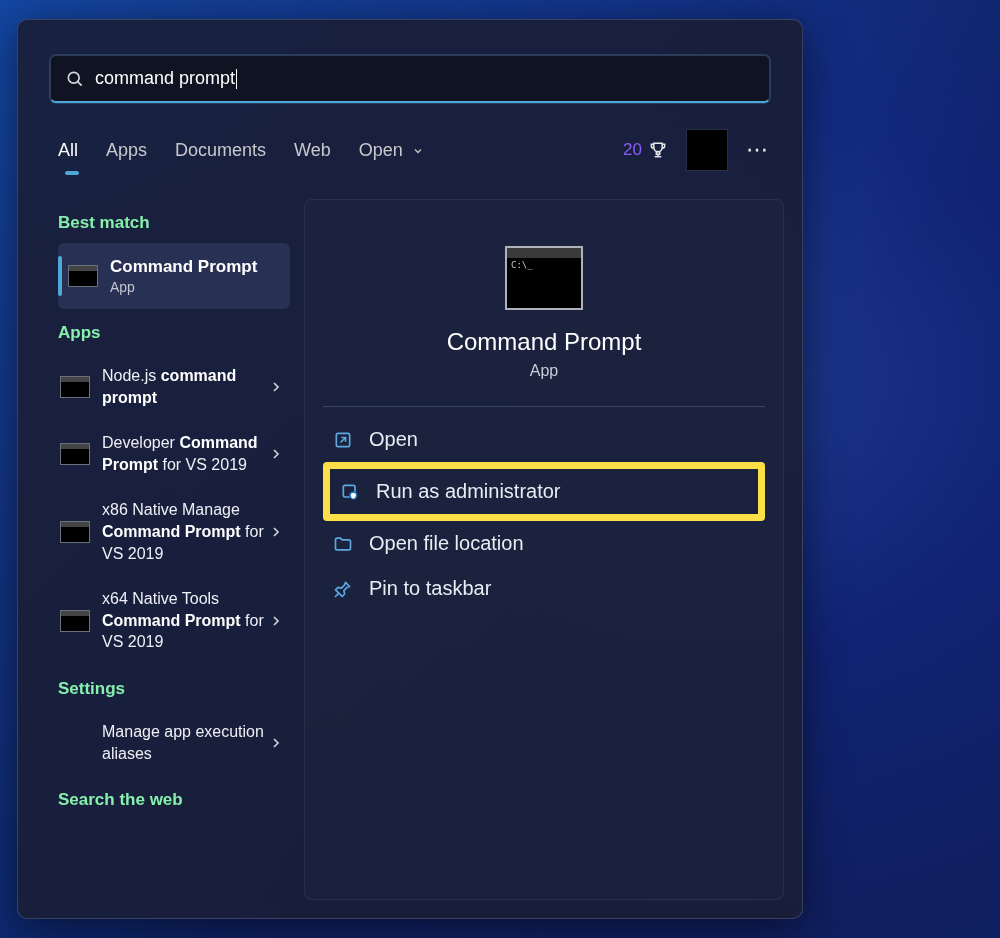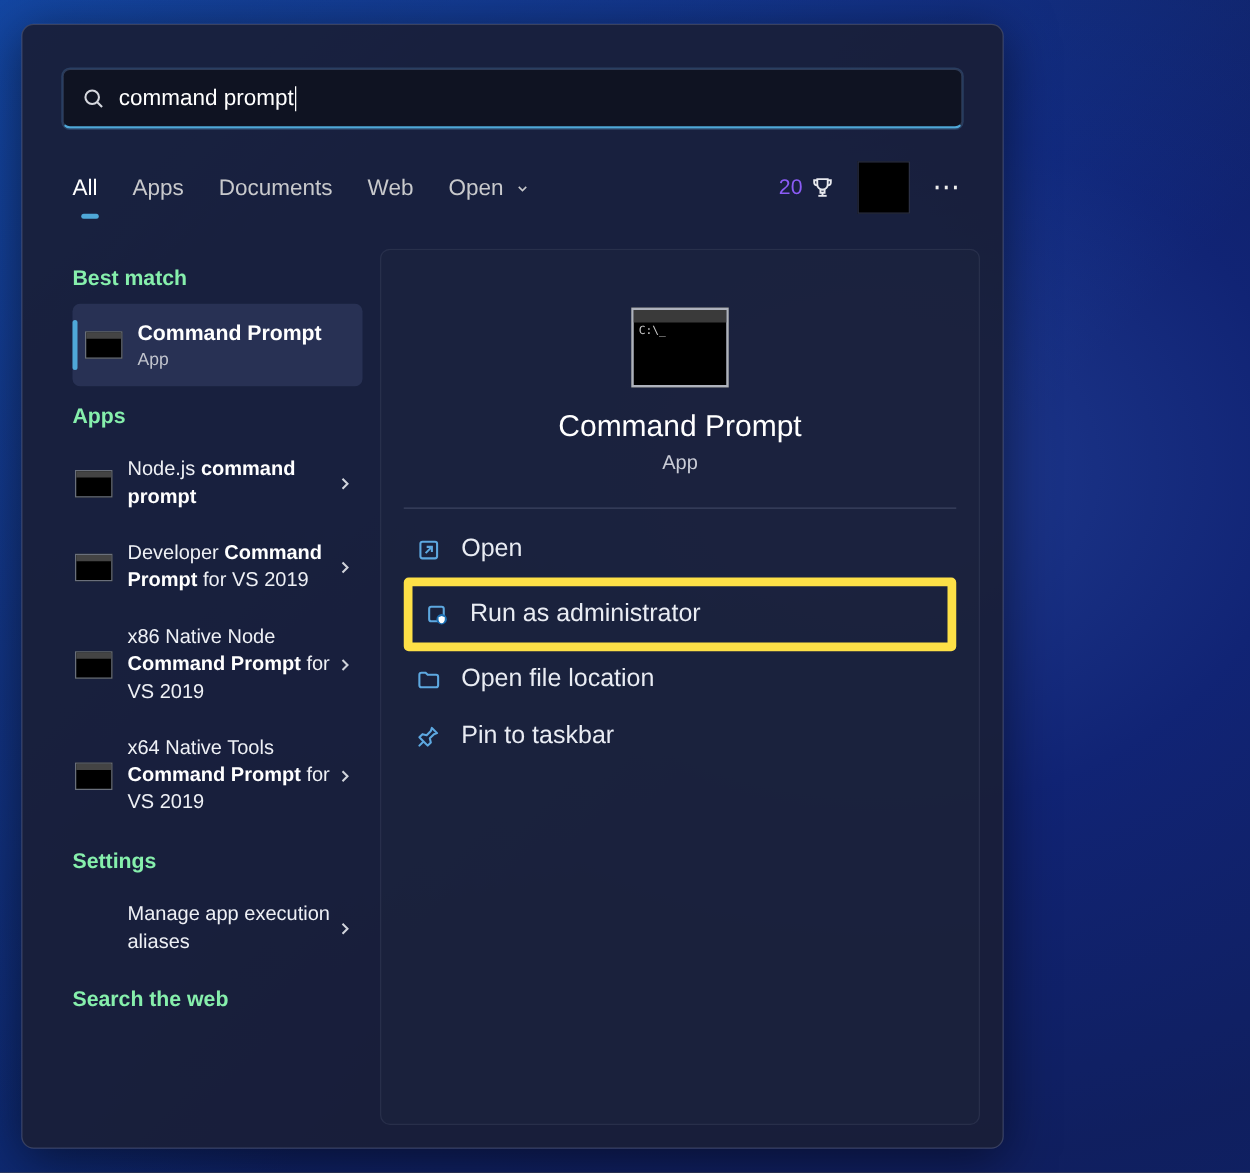--- a/index.html
+++ b/index.html
@@ -133,21 +133,21 @@
       </div>
       <div class="list-item">
         <div class="app-icon"></div>
         <div class="txt"><span>Developer </span><b>Command Prompt</b><span> for VS 2019</span></div>
         <svg class="chev" width="16" height="16" viewBox="0 0 24 24" fill="none" stroke="currentColor" stroke-width="2.5">
             <polyline points="9 6 15 12 9 18"></polyline>
           </svg>
       </div>
       <div class="list-item">
         <div class="app-icon"></div>
-        <div class="txt"><span>x86 Native Node </span><b>Command Prompt</b><span> for VS 2019</span></div>
+        <div class="txt"><span>x86 Native Manage </span><b>Command Prompt</b><span> for VS 2019</span></div>
         <svg class="chev" width="16" height="16" viewBox="0 0 24 24" fill="none" stroke="currentColor" stroke-width="2.5">
             <polyline points="9 6 15 12 9 18"></polyline>
           </svg>
       </div>
       <div class="list-item">
         <div class="app-icon"></div>
         <div class="txt"><span>x64 Native Tools </span><b>Command Prompt</b><span> for VS 2019</span></div>
         <svg class="chev" width="16" height="16" viewBox="0 0 24 24" fill="none" stroke="currentColor" stroke-width="2.5">
             <polyline points="9 6 15 12 9 18"></polyline>
           </svg>

